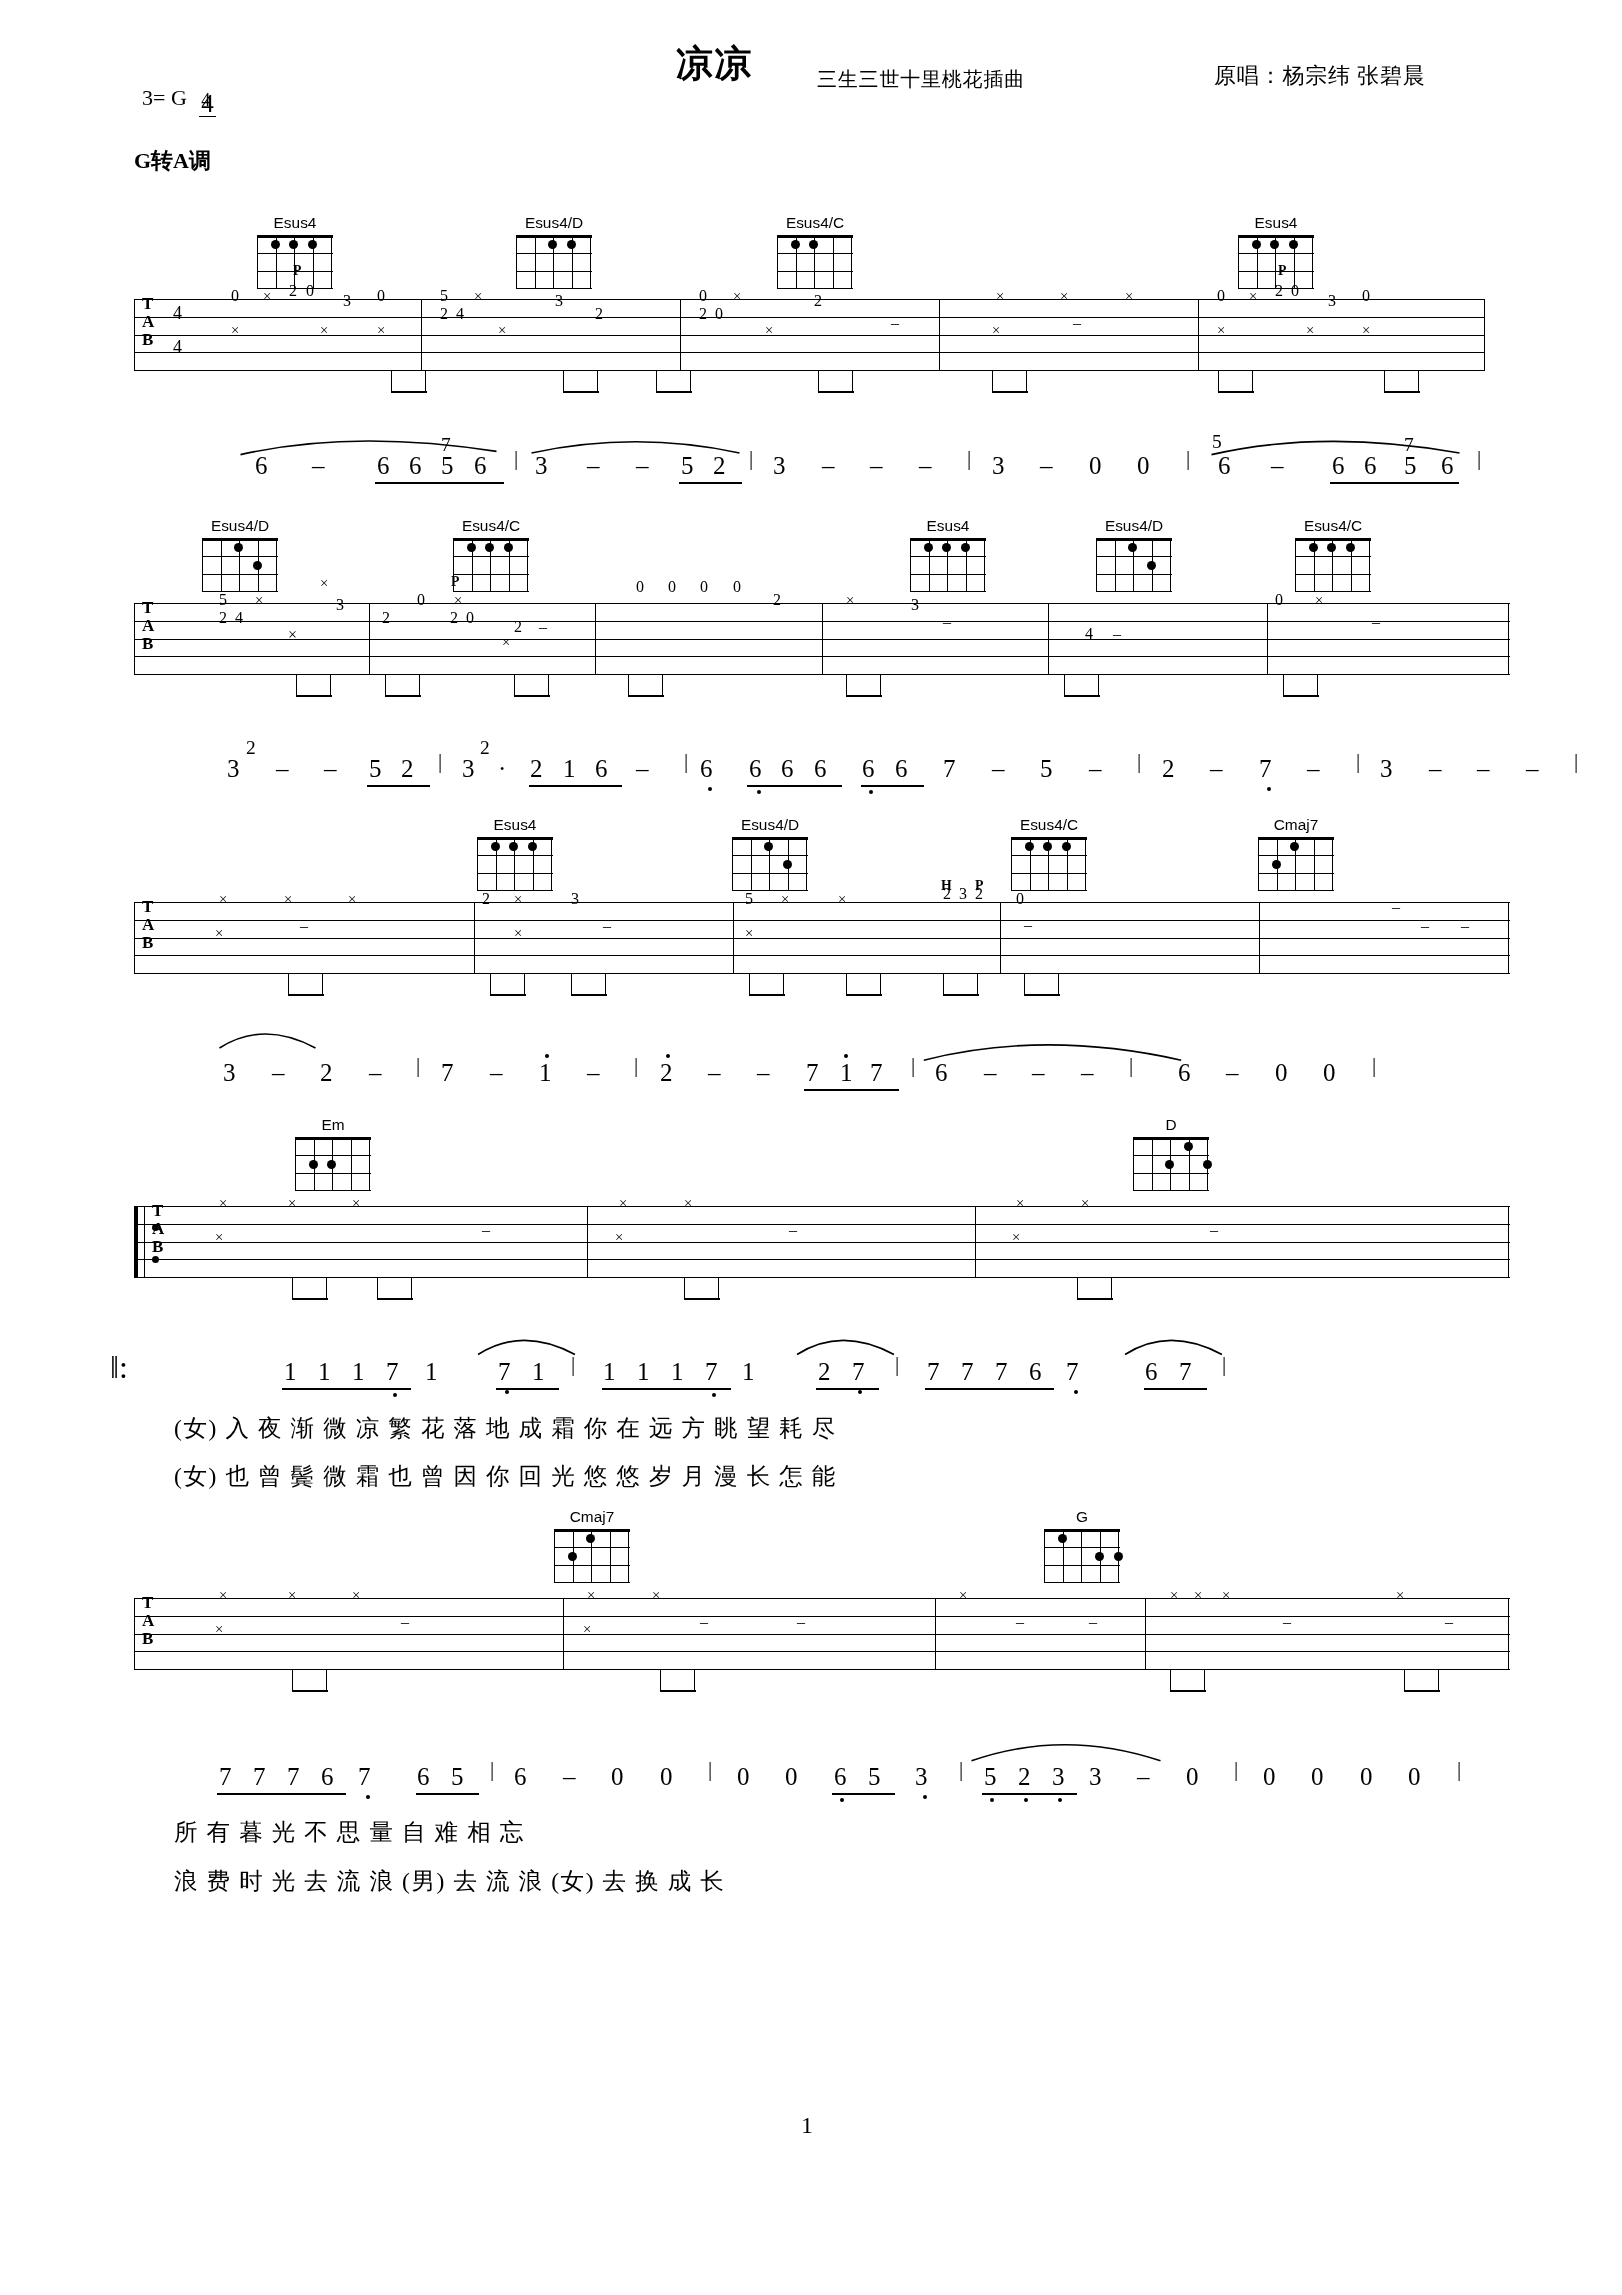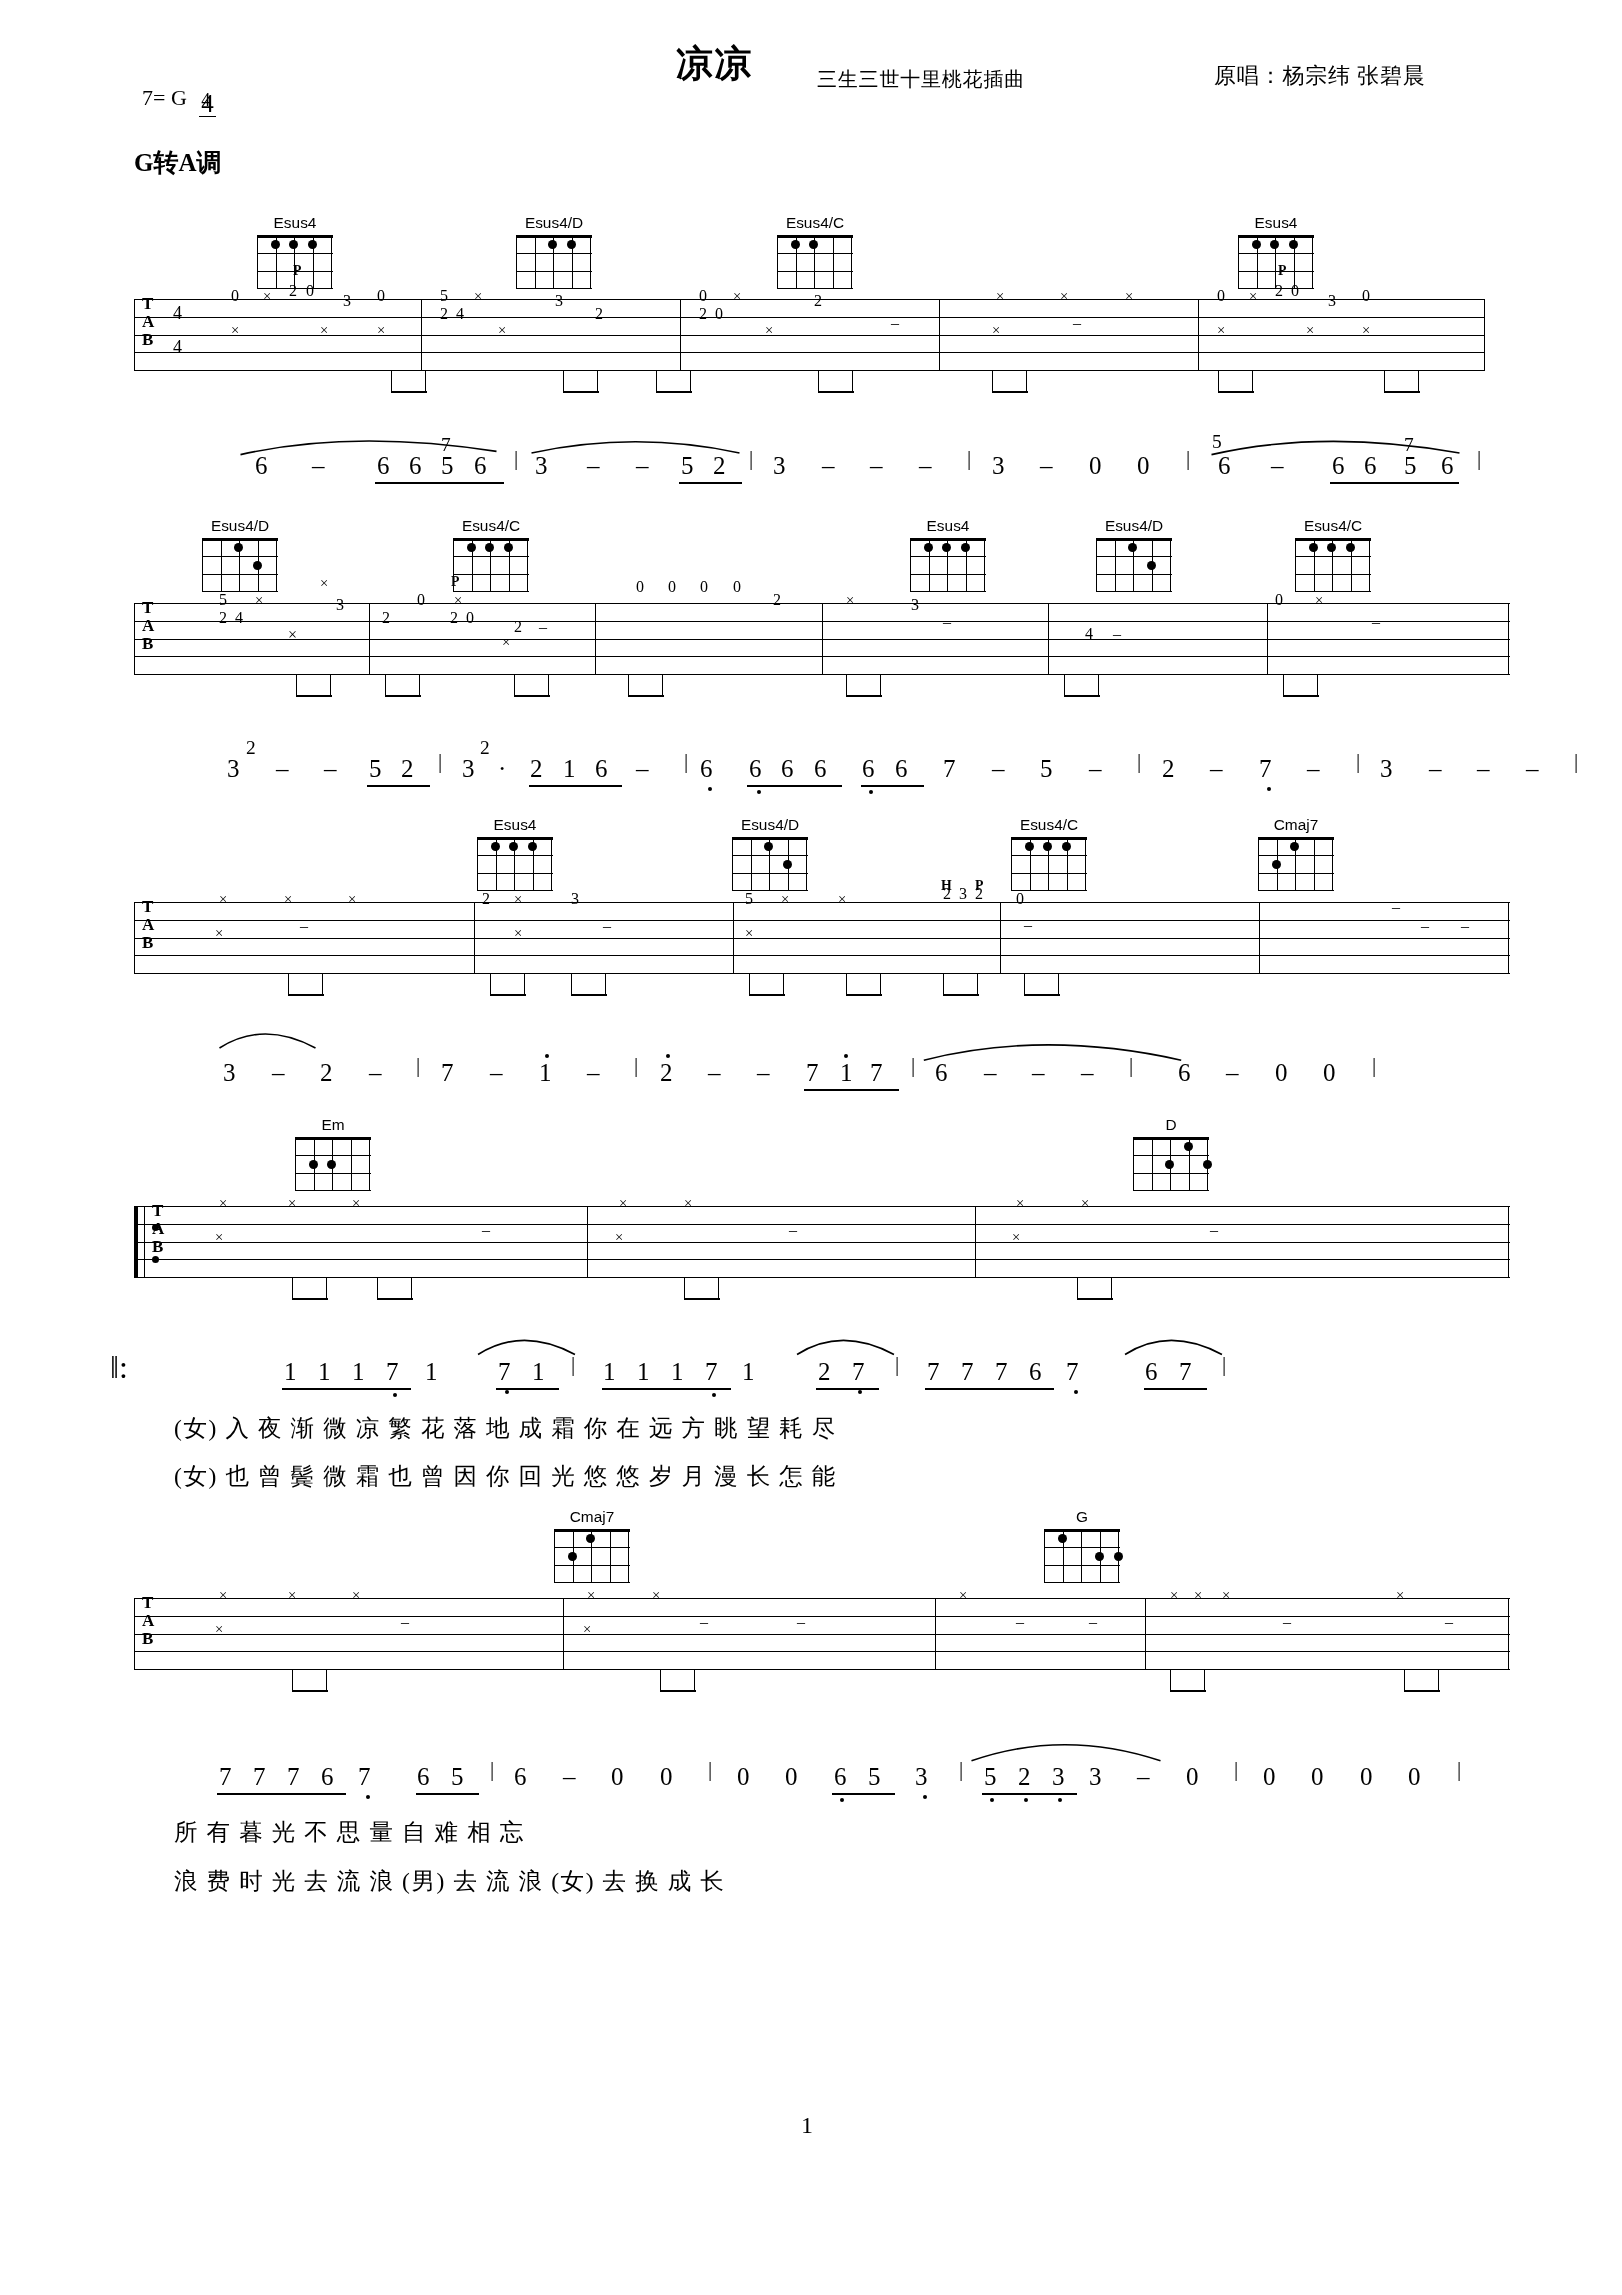--- a/index.html
+++ b/index.html
@@ -42,21 +42,21 @@
     text-align:center;
     line-height:1.0;
     font-size:18px;
     margin-left:6.5px;
   }
   .keyline .frac .num { display:block; border-bottom:1.6px solid #000; padding:0 2.4px; }
   .keyline .frac .den { display:block; padding:0 2.4px; }
   .keyline2 {
     position:absolute;
     font-family:"Liberation Serif", serif;
-    font-size:25px;
+    font-size:22px;
     font-weight:bold;
   }
   
   .system { position:absolute; }
   .tab-block { position:absolute; }
   .staff-line {
     position:absolute;
     height:1.2px;
     background:#000;
     left:0;
@@ -154,21 +154,21 @@
 </head>
 <body>
 
 <div id="sheet">
 
   <div class="title" style="left:676px; top:39px;">凉凉</div>
   <div class="subtitle" style="left:817px; top:66px;">三生三世十里桃花插曲</div>
   <div class="credit" style="left:1214px; top:61px;">原唱：杨宗纬  张碧晨</div>
 
   <div class="keyline" style="left:142px; top:85px;">
-    <span>7= G</span>
+    <span>3= G</span>
     <span class="frac">
       <span class="num">4</span>
       <span class="den">4</span>
     </span>
   </div>
   <div class="keyline2" style="left:134px; top:146px;">G转A调</div>
 
   <div class="system">
 
     <div class="chord" style="left:257px; top:235px; width:76px; height:65px;">

